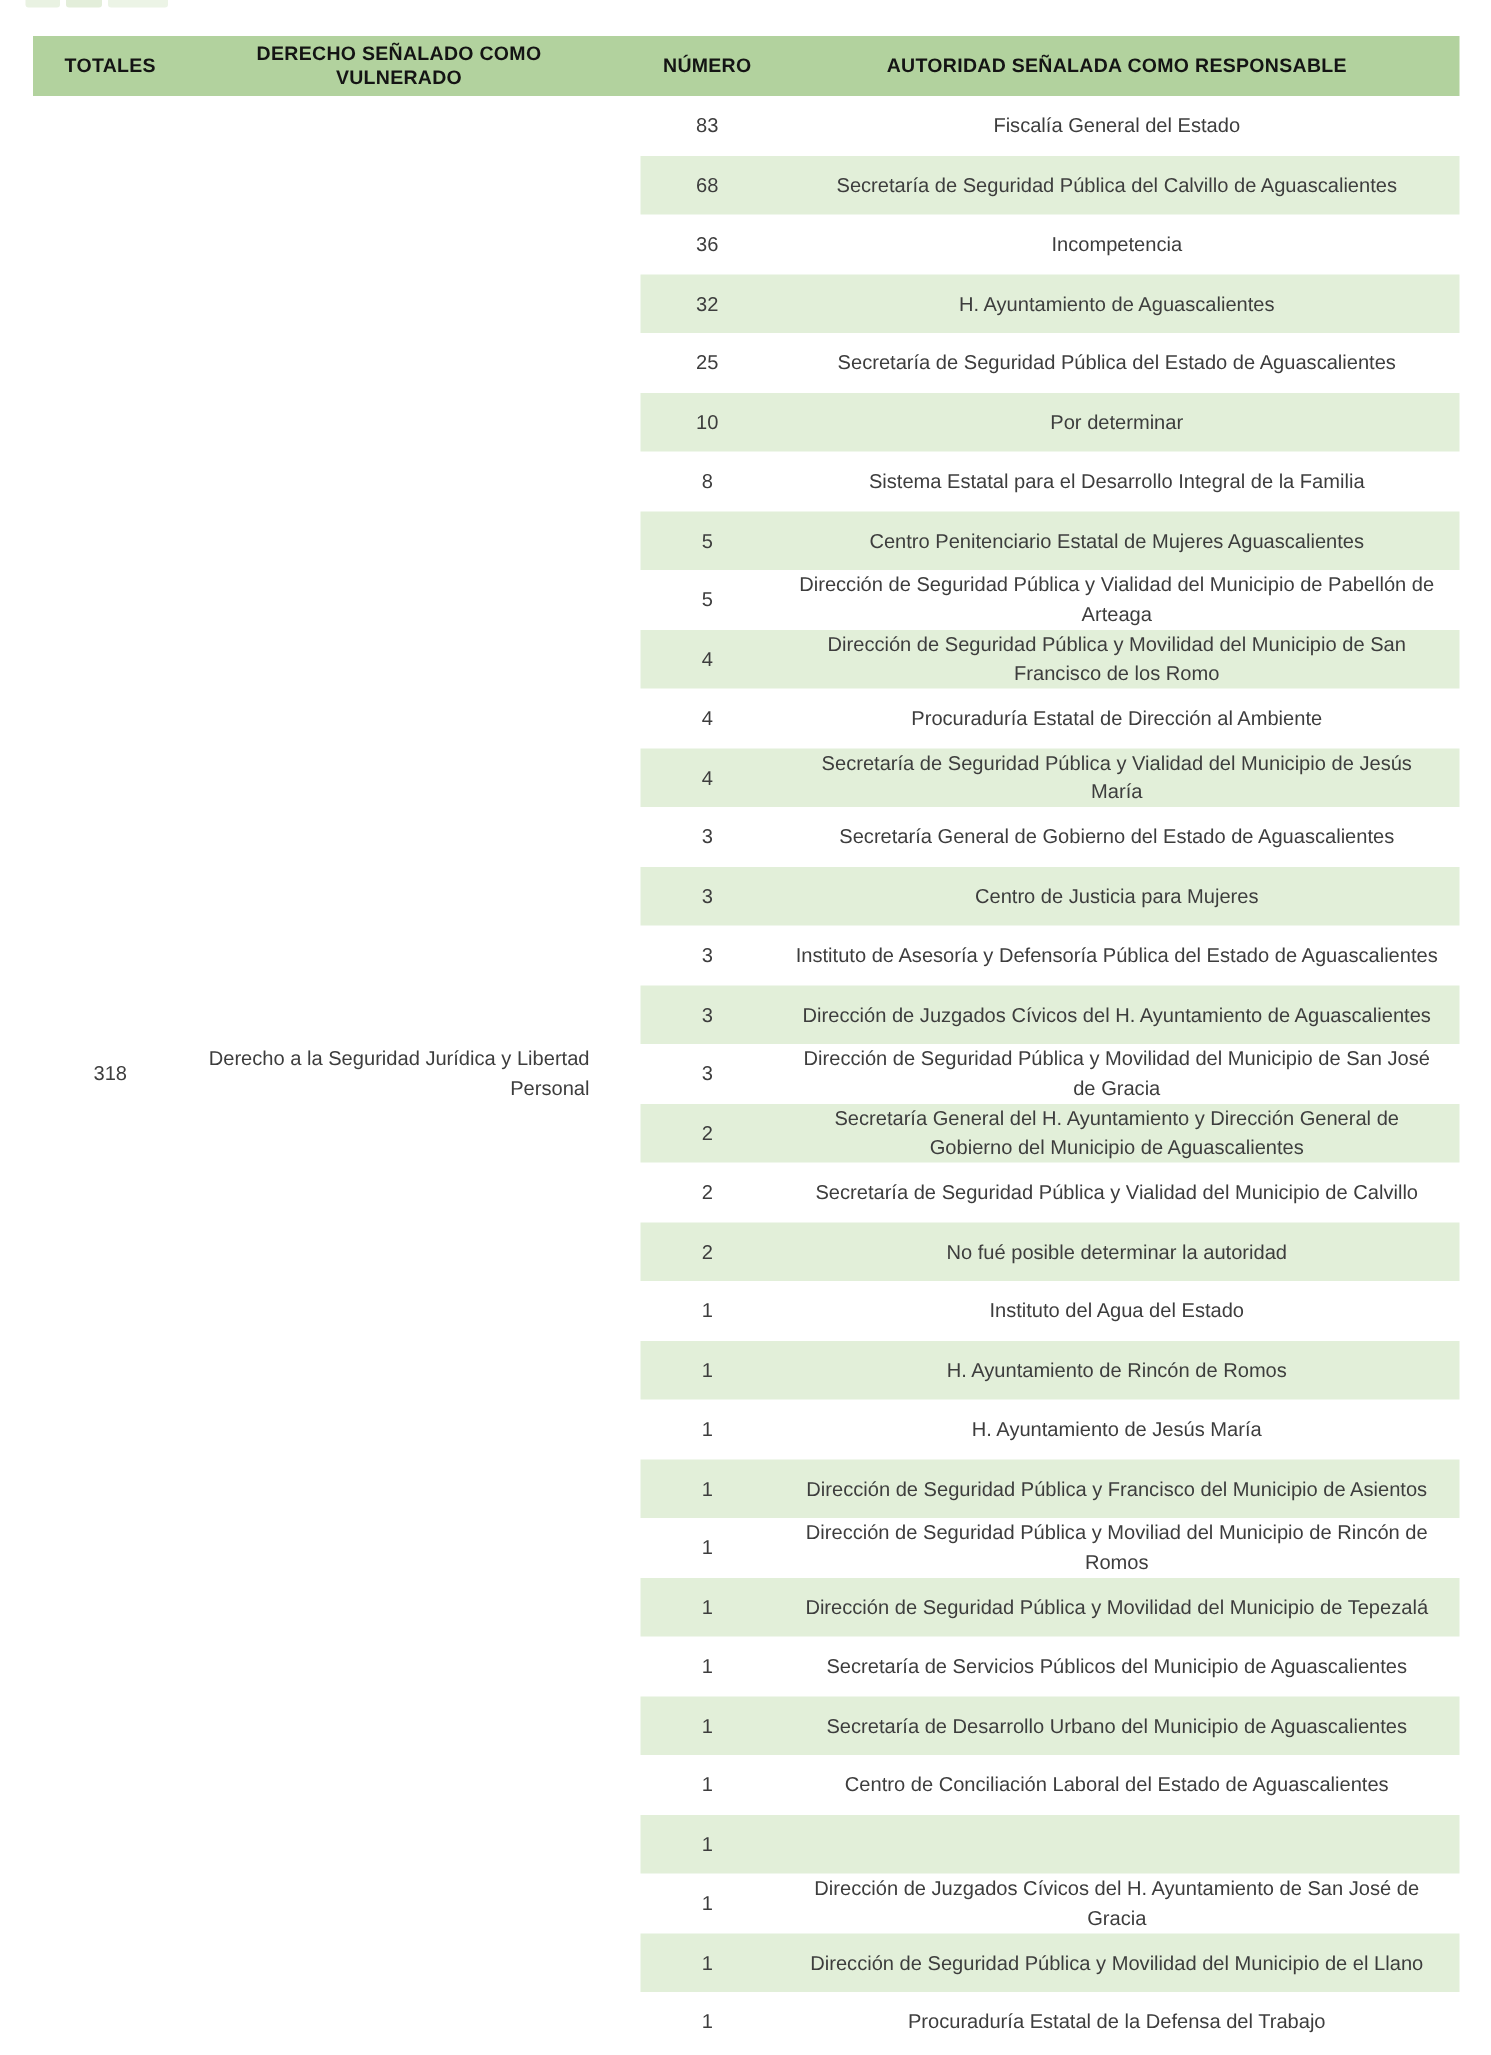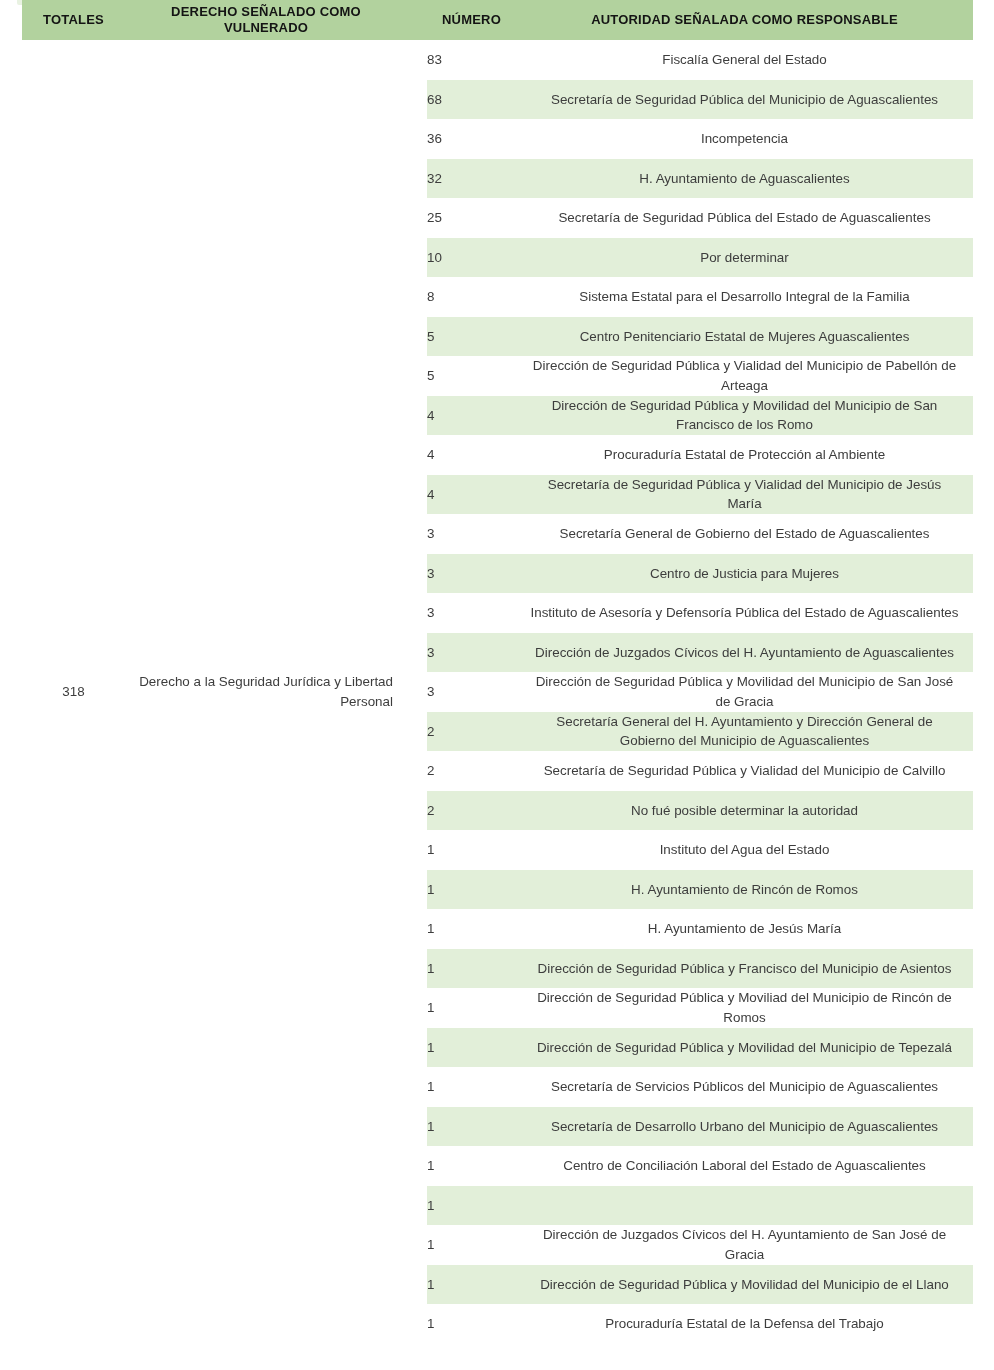--- a/index.html
+++ b/index.html
@@ -12,21 +12,21 @@
   }
   .page{position:relative;width:994px;height:1370px;}
 
   
   .top-artifacts{position:absolute;top:0;left:17px;height:5px;display:flex;gap:4px;}
   .top-artifacts .art{display:block;height:5px;border-radius:0 0 2px 2px;}
   .art.a1{width:23px;background:#e9f2e2;}
   .art.a2{width:24px;background:#e3eeda;}
   .art.a3{width:40px;background:#ecf4e6;}
 
-  .table{position:absolute;top:0;left:22px;width:951px;}
+  .table{position:absolute;top:24px;left:22px;width:951px;}
 
   
   .thead{
     display:flex;height:40px;background:var(--header-green,#b2d29e);
     align-items:center;text-align:center;
     font-weight:700;font-size:13px;line-height:16px;
     color:var(--header-text,#141414);letter-spacing:.2px;
   }
   .hc{display:flex;align-items:center;justify-content:center;box-sizing:border-box;height:100%;}
   .c-tot{width:103px;}
@@ -39,21 +39,21 @@
   .merged{display:flex;width:405px;}
   .tot-cell{width:103px;display:flex;align-items:center;justify-content:center;}
   .der-cell{
     width:302px;box-sizing:border-box;padding:0 34px 0 12px;
     display:flex;align-items:center;justify-content:center;
     text-align:right;line-height:20px;
   }
   .rows{width:546px;}
   .row{display:flex;height:39.5px;align-items:center;}
   .row:nth-child(even){background:var(--stripe-green,#e2efd9);}
-  .num{width:89px;flex:none;text-align:left;}
+  .num{width:89px;flex:none;text-align:center;}
   .aut{
     flex:1;box-sizing:border-box;padding:0 14px;
     text-align:center;line-height:19.5px;
   }
 </style>
 </head>
 <body>
 
 <div class="page">
 
@@ -78,21 +78,21 @@
         <div class="der-cell">Derecho a la Seguridad Jurídica y Libertad Personal</div>
       </div>
       <div class="rows" id="rows">
   <div class="row">
     <div class="num">83</div>
     <div class="aut">Fiscalía General del Estado</div>
   </div>
 
   <div class="row">
     <div class="num">68</div>
-    <div class="aut">Secretaría de Seguridad Pública del Municipio de Aguascalientes</div>
+    <div class="aut">Secretaría de Seguridad Pública del Calvillo de Aguascalientes</div>
   </div>
 
   <div class="row">
     <div class="num">36</div>
     <div class="aut">Incompetencia</div>
   </div>
 
   <div class="row">
     <div class="num">32</div>
     <div class="aut">H. Ayuntamiento de Aguascalientes</div>
@@ -123,21 +123,21 @@
     <div class="aut">Dirección de Seguridad Pública y Vialidad del Municipio de Pabellón de Arteaga</div>
   </div>
 
   <div class="row">
     <div class="num">4</div>
     <div class="aut">Dirección de Seguridad Pública y Movilidad del Municipio de San Francisco de los Romo</div>
   </div>
 
   <div class="row">
     <div class="num">4</div>
-    <div class="aut">Procuraduría Estatal de Protección al Ambiente</div>
+    <div class="aut">Procuraduría Estatal de Dirección al Ambiente</div>
   </div>
 
   <div class="row">
     <div class="num">4</div>
     <div class="aut">Secretaría de Seguridad Pública y Vialidad del Municipio de Jesús María</div>
   </div>
 
   <div class="row">
     <div class="num">3</div>
     <div class="aut">Secretaría General de Gobierno del Estado de Aguascalientes</div>

